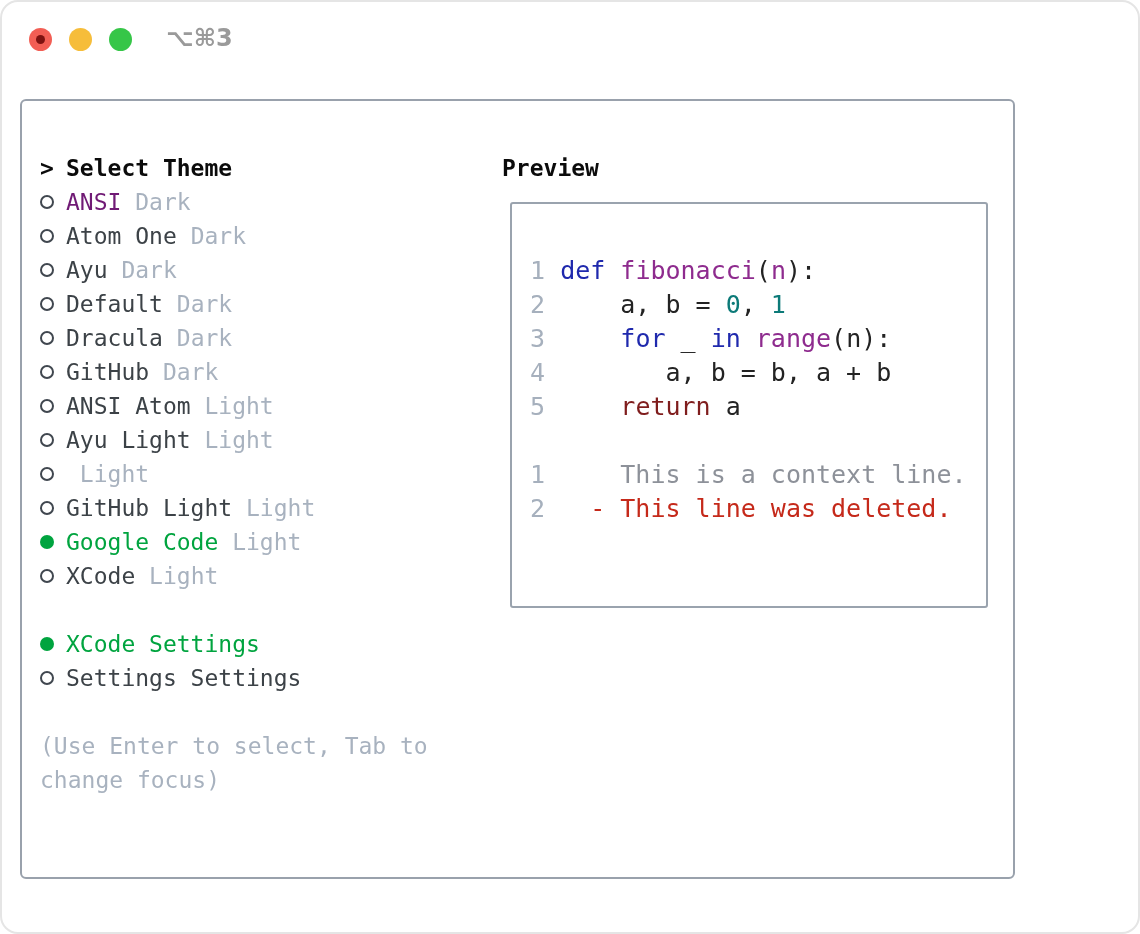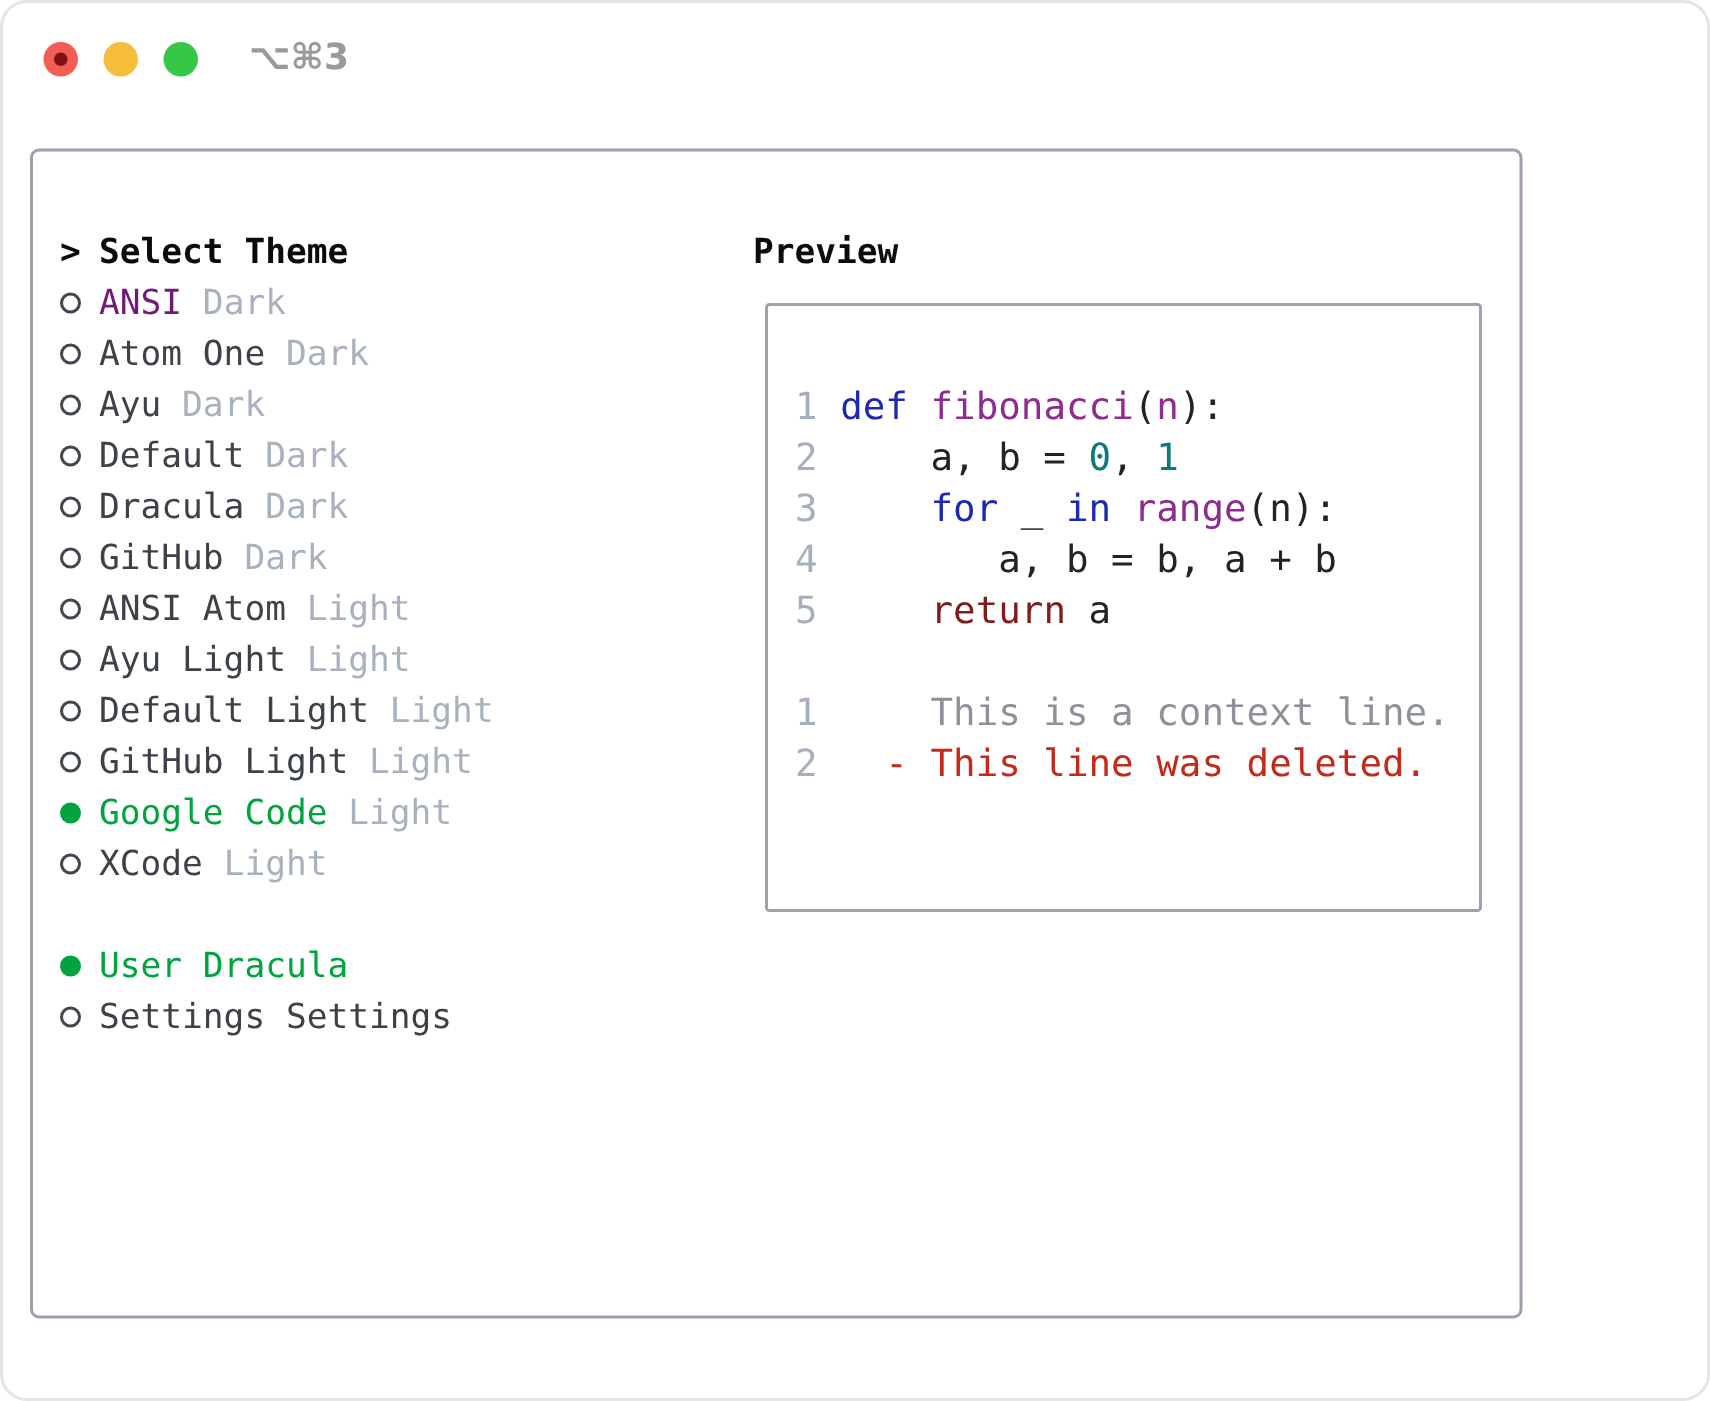--- a/index.html
+++ b/index.html
@@ -54,36 +54,40 @@
 
       <div id="theme-list">
           <div class="row"><span class="marker"><span class="dot hollow"></span></span><span style="color: #701a75;">ANSI</span><span style="color: rgb(168, 178, 191);"> Dark</span></div>
           <div class="row"><span class="marker"><span class="dot hollow"></span></span><span style="color: rgb(60, 66, 71);">Atom One</span><span style="color: rgb(168, 178, 191);"> Dark</span></div>
           <div class="row"><span class="marker"><span class="dot hollow"></span></span><span style="color: rgb(60, 66, 71);">Ayu</span><span style="color: rgb(168, 178, 191);"> Dark</span></div>
           <div class="row"><span class="marker"><span class="dot hollow"></span></span><span style="color: rgb(60, 66, 71);">Default</span><span style="color: rgb(168, 178, 191);"> Dark</span></div>
           <div class="row"><span class="marker"><span class="dot hollow"></span></span><span style="color: rgb(60, 66, 71);">Dracula</span><span style="color: rgb(168, 178, 191);"> Dark</span></div>
           <div class="row"><span class="marker"><span class="dot hollow"></span></span><span style="color: rgb(60, 66, 71);">GitHub</span><span style="color: rgb(168, 178, 191);"> Dark</span></div>
           <div class="row"><span class="marker"><span class="dot hollow"></span></span><span style="color: rgb(60, 66, 71);">ANSI Atom</span><span style="color: rgb(168, 178, 191);"> Light</span></div>
           <div class="row"><span class="marker"><span class="dot hollow"></span></span><span style="color: rgb(60, 66, 71);">Ayu Light</span><span style="color: rgb(168, 178, 191);"> Light</span></div>
-          <div class="row"><span class="marker"><span class="dot hollow"></span></span><span style="color: rgb(60, 66, 71);">Default Light</span><span style="color: rgb(168, 178, 191);"> Light</span></div>
+          <div class="row"><span class="marker"><span class="dot hollow"></span></span><span style="color: rgb(168, 178, 191);"> Light</span></div>
           <div class="row"><span class="marker"><span class="dot hollow"></span></span><span style="color: rgb(60, 66, 71);">GitHub Light</span><span style="color: rgb(168, 178, 191);"> Light</span></div>
           <div class="row"><span class="marker"><span class="dot filled" style="background: rgb(0, 164, 63);"></span></span><span style="color: rgb(0, 164, 63);">Google Code</span><span style="color: rgb(168, 178, 191);"> Light</span></div>
           <div class="row"><span class="marker"><span class="dot hollow"></span></span><span style="color: rgb(60, 66, 71);">XCode</span><span style="color: rgb(168, 178, 191);"> Light</span></div>
         </div>
 
       <div class="spacer"></div>
 
 
       <div id="apply-list">
-          <div class="row"><span class="marker"><span class="dot filled" style="background: rgb(0, 164, 63);"></span></span><span style="color: rgb(0, 164, 63);">User Dracula</span></div>
+          <div class="row"><span class="marker"><span class="dot filled" style="background: rgb(0, 164, 63);"></span></span><span style="color: rgb(0, 164, 63);">XCode Settings</span></div>
           <div class="row"><span class="marker"><span class="dot hollow"></span></span><span style="color: rgb(60, 66, 71);">Settings Settings</span></div>
         </div>
 
       <div class="spacer"></div>
 
+      <div id="hint">
+          <div class="hint-line" style="color: rgb(168, 178, 191);">(Use Enter to select, Tab to</div>
+          <div class="hint-line" style="color: rgb(168, 178, 191);">change focus)</div>
+        </div>
     </div>
 
     <div class="preview-title">Preview</div>
 
     <div class="preview-box">
       <div id="preview-lines">
           <div class="pline"><span style="color: rgb(166, 176, 189);"></span></div>
           <div class="pline"><span style="color: rgb(166, 176, 189);">1</span><span style="color: rgb(35, 35, 35);"> </span><span style="color: rgb(31, 41, 173);">def</span><span style="color: rgb(35, 35, 35);"> </span><span style="color: rgb(142, 43, 142);">fibonacci</span><span style="color: rgb(35, 35, 35);">(</span><span style="color: rgb(142, 43, 142);">n</span><span style="color: rgb(35, 35, 35);">):</span></div>
           <div class="pline"><span style="color: rgb(166, 176, 189);">2</span><span style="color: rgb(35, 35, 35);">     a, b = </span><span style="color: rgb(12, 122, 120);">0</span><span style="color: rgb(35, 35, 35);">, </span><span style="color: rgb(12, 122, 120);">1</span></div>
           <div class="pline"><span style="color: rgb(166, 176, 189);">3</span><span style="color: rgb(35, 35, 35);">     </span><span style="color: rgb(31, 41, 173);">for</span><span style="color: rgb(35, 35, 35);"> _ </span><span style="color: rgb(31, 41, 173);">in</span><span style="color: rgb(35, 35, 35);"> </span><span style="color: rgb(142, 43, 142);">range</span><span style="color: rgb(35, 35, 35);">(n):</span></div>

